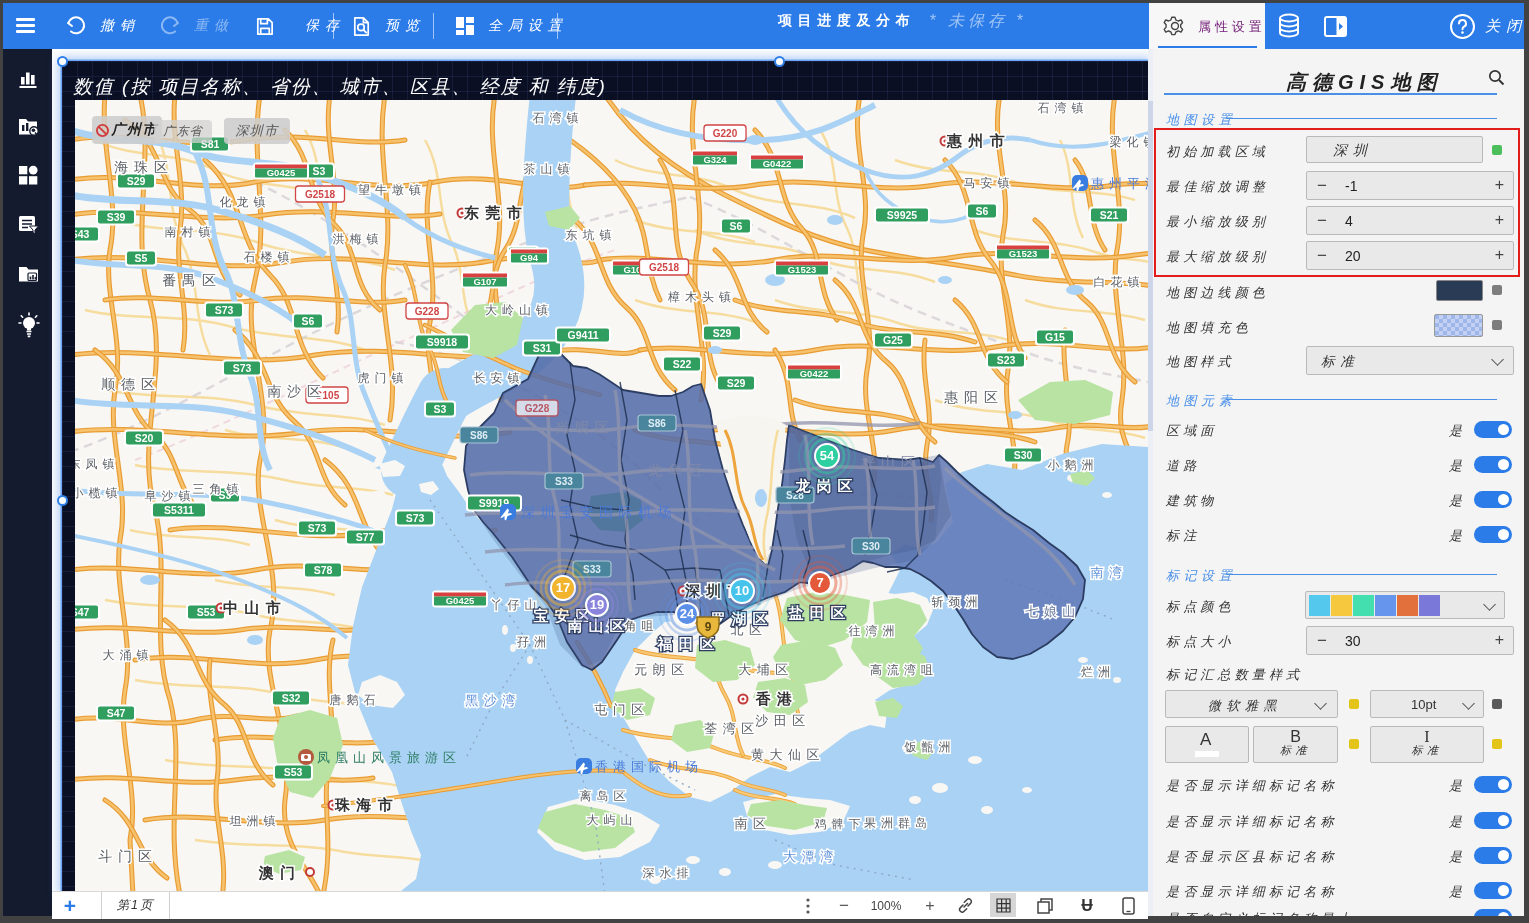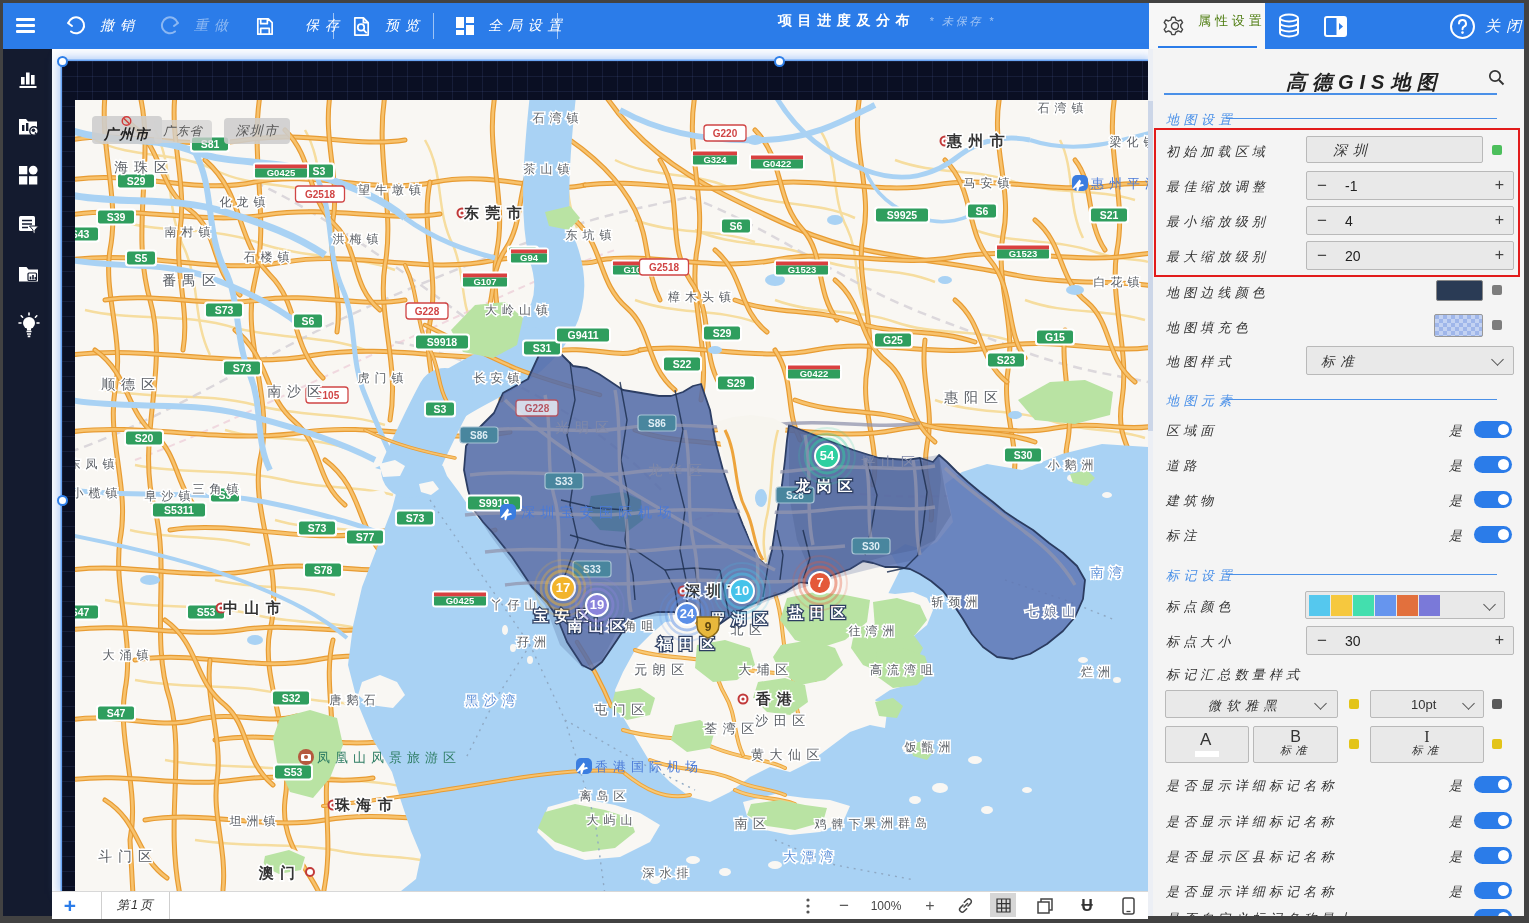--- a/index.html
+++ b/index.html
@@ -7,24 +7,24 @@
 .cjk{letter-spacing:.42em;font-style:italic;}
 
 #topbar{left:3px;top:3px;width:1521px;height:46px;background:#2b7ce9;color:#fff;}
 #topbar .item{position:absolute;top:0;height:46px;display:flex;align-items:center;color:#fff;font-size:14px;}
 #topbar .sep{position:absolute;top:10px;width:1px;height:26px;background:rgba(255,255,255,.55);}
 #ham{left:13px;top:15px;width:19px;height:15px;}
 #ham div{height:2.5px;background:#fff;margin-bottom:3.5px;border-radius:1px;}
 .dim{opacity:.45;}
 #ttl{left:775px;top:0;height:36px;display:flex;align-items:center;position:absolute;}
 #ttl b{font-size:14px;letter-spacing:.4em;}
-#ttl i{font-size:11px;color:rgba(255,255,255,.55);margin-left:14px;letter-spacing:.25em;font-style:italic;}
+#ttl i{font-size:16px;color:rgba(255,255,255,.55);margin-left:14px;letter-spacing:.25em;font-style:italic;}
 #tab-prop{left:1146px;top:0;width:116px;height:46px;background:#f7f7f7;position:absolute;}
 #tab-prop .gear{position:absolute;left:14px;top:11px;}
-#tab-prop .txt{position:absolute;left:49px;top:9px;font-size:13px;color:#4d7c0f;letter-spacing:.3em;white-space:nowrap;}
+#tab-prop .txt{position:absolute;left:49px;top:15px;font-size:13px;color:#701a75;letter-spacing:.3em;white-space:nowrap;}
 #tab-prop .ul{position:absolute;left:9px;bottom:1px;width:99px;height:2px;background:#2b7ce9;}
 
 #sidebar{left:3px;top:49px;width:49px;height:867px;background:#141b2f;}
 #sidebar svg{position:absolute;left:14px;}
 
 #canvas{left:52px;top:49px;width:1096px;height:842px;background:#fdfdfe;}
 #widget{position:absolute;left:10px;top:12px;width:1086px;height:830px;background:#0a0f23;box-shadow:0 0 0 1.5px #6aa6f5,0 0 10px 3px rgba(120,170,245,.65);}
 #widget .grid{position:absolute;left:0;top:0;right:0;bottom:0;
  background-image:linear-gradient(rgba(90,110,175,.15) 1px,transparent 1px),linear-gradient(90deg,rgba(90,110,175,.15) 1px,transparent 1px);
  background-size:15px 15px;}
@@ -174,20 +174,21 @@
       <circle cx="12" cy="11" r="6" fill="#fff"></circle>
       <path d="M9.5 19.5 h5 M10 22 h4 M10.7 24.3 h2.6" stroke="#fff" stroke-width="1.7"></path>
       <rect x="10" y="16" width="4" height="2.5" fill="#fff"></rect>
       <path d="M12 1 v2 M4.2 3.8 l1.4 1.4 M19.8 3.8 l-1.4 1.4 M2 11 h2 M20 11 h2" stroke="#fff" stroke-width="1.6" stroke-linecap="round"></path>
     </svg>
 </div>
 
 <div class="abs" id="canvas">
   <div id="widget">
     <div class="grid"></div>
+    <div id="wtitle" class="cjk">数值 (按 项目名称、 省份、 城市、 区县、 经度 和 纬度)</div>
     <div id="mapbox"><svg width="1073" height="791" viewBox="0 0 1073 791" font-family="Liberation Sans, sans-serif">
 <rect width="1073" height="791" fill="#f9f7f3"></rect>
 <g stroke="#f6dc9b" stroke-width="2.5" fill="none" opacity="0.95">
 <path d="M20,40 C60,60 100,50 140,70 C180,90 220,80 260,100"></path>
 <path d="M40,120 C90,135 140,125 190,145 C240,160 280,155 320,170"></path>
 <path d="M10,210 C60,222 110,212 160,228 C210,240 250,235 290,250"></path>
 <path d="M30,290 C80,300 130,292 180,305 C230,318 270,312 310,325"></path>
 <path d="M60,365 C110,375 160,368 210,380 C250,390 285,385 318,395"></path>
 <path d="M30,500 C80,510 130,502 180,515 C225,525 260,520 295,532"></path>
 <path d="M60,580 C110,590 160,582 210,595 C250,605 280,600 310,612"></path>
@@ -922,21 +923,21 @@
             <circle cx="752" cy="356" r="22" fill="none" stroke="#2ecfa0" stroke-width="2.5" opacity=".34"></circle>
             <circle cx="752" cy="356" r="17" fill="none" stroke="#2ecfa0" stroke-width="3" opacity=".5"></circle>
             <circle cx="752" cy="356" r="12" fill="#2ecfa0" stroke="#ffffff" stroke-width="2"></circle>
             <text x="752" y="360" font-size="13" font-weight="bold" fill="#fff" text-anchor="middle">54</text>
           </g>
 <g transform="translate(633,526)">
             <path d="M-11,-9 h22 v8 c0,7 -5,11 -11,13 c-6,-2 -11,-6 -11,-13 z" fill="#e8b83c" stroke="#8a6a1a" stroke-width="1.5"></path>
             <text x="0" y="5" font-size="12" font-weight="bold" fill="#5a4410" text-anchor="middle">9</text>
           </g>
 </svg></div>
-    <div class="chip" style="left:30px;top:55px;width:70px;height:28px;font-size:14px;color:#222;font-weight:bold;flex-direction:column;">
+    <div class="chip" style="left:30px;top:55px;width:70px;height:28px;font-size:14px;color:#222;font-weight:bold;">
         <svg width="13" height="13" viewBox="0 0 14 14" style="margin-right:2px">
           <circle cx="7" cy="7" r="6" fill="none" stroke="#d23b3b" stroke-width="2"></circle>
           <path d="M3 3 l8 8" stroke="#d23b3b" stroke-width="2"></path>
         </svg>
         <span class="cjk" style="letter-spacing:.1em">广州市</span>
       </div>
     <div class="chip" style="left:92px;top:59px;width:58px;height:23px;font-size:12px;color:#555;background:rgba(210,210,210,.75)">
         <span class="cjk" style="letter-spacing:.1em">广东省</span>
       </div>
     <div class="chip" style="left:162px;top:57px;width:66px;height:26px;font-size:13px;color:#555;">

